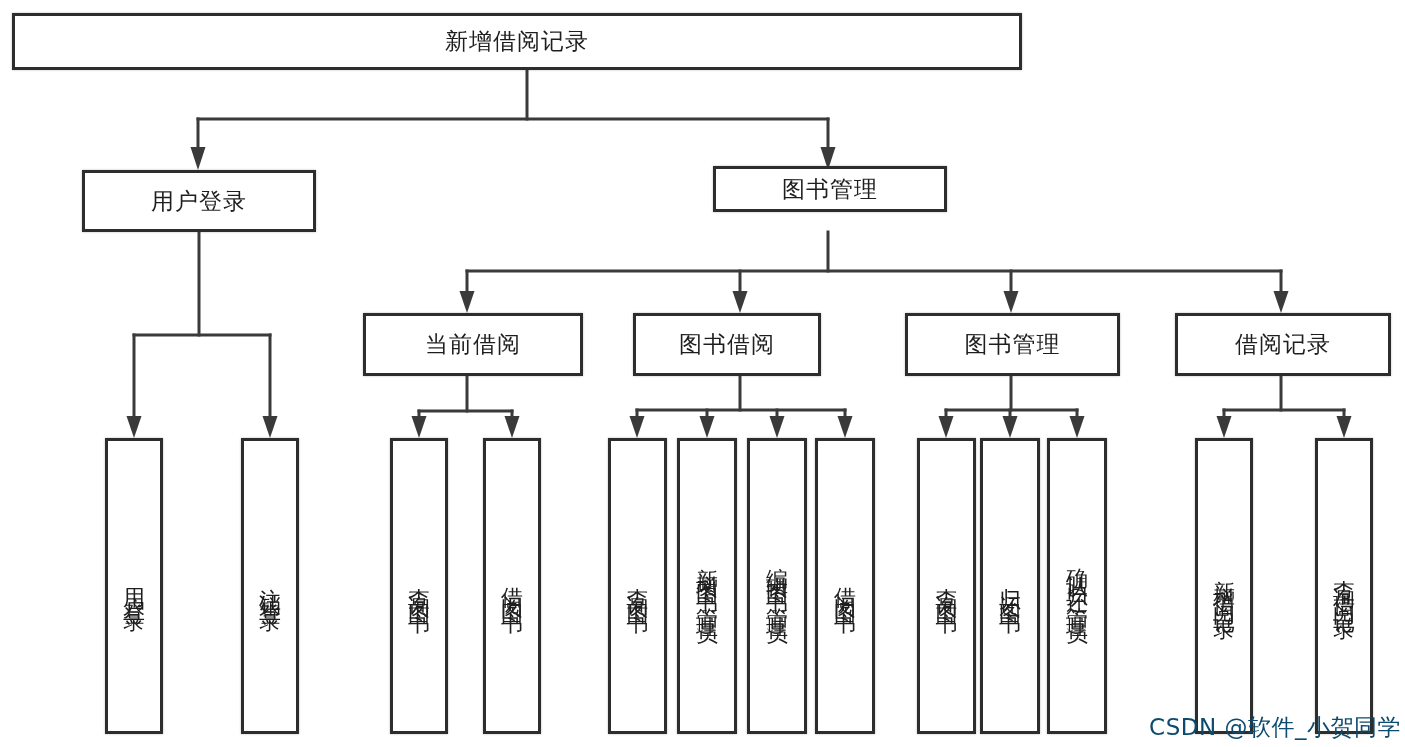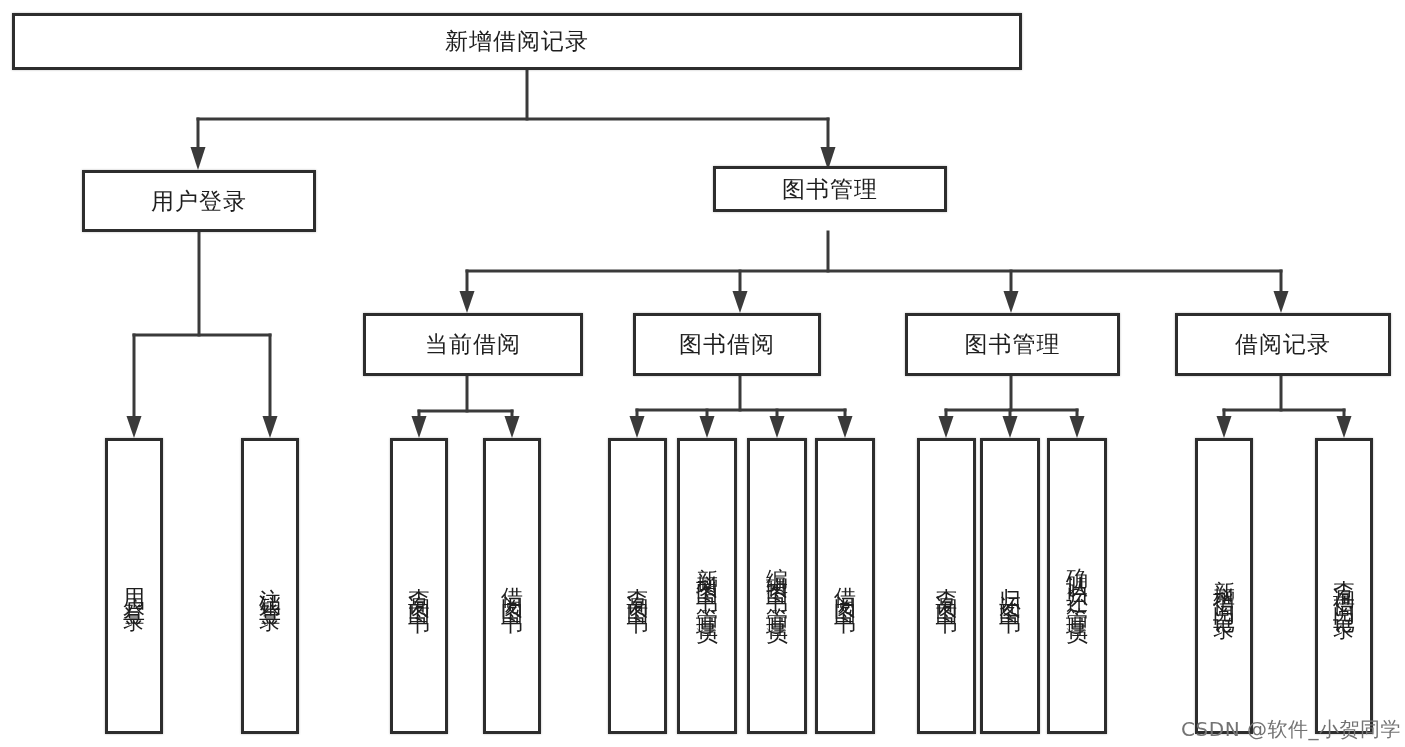--- a/index.html
+++ b/index.html
@@ -30,23 +30,23 @@
     writing-mode:vertical-rl;
     text-orientation:mixed;
     font-size:22px;
     letter-spacing:8px;
     line-height:1;
     white-space:nowrap;
   }
   .watermark {
     position:absolute;
     right:4px; bottom:4px;
-    font-size:20px;
+    font-size:23px;
     letter-spacing:0.5px;
-    color:#737373;
+    color:#0c4a6e;
     white-space:nowrap;
     z-index:5;
   }
   .node span { pointer-events:none; }
 </style>
 </head>
 <body>
 
 <div class="canvas">
 

